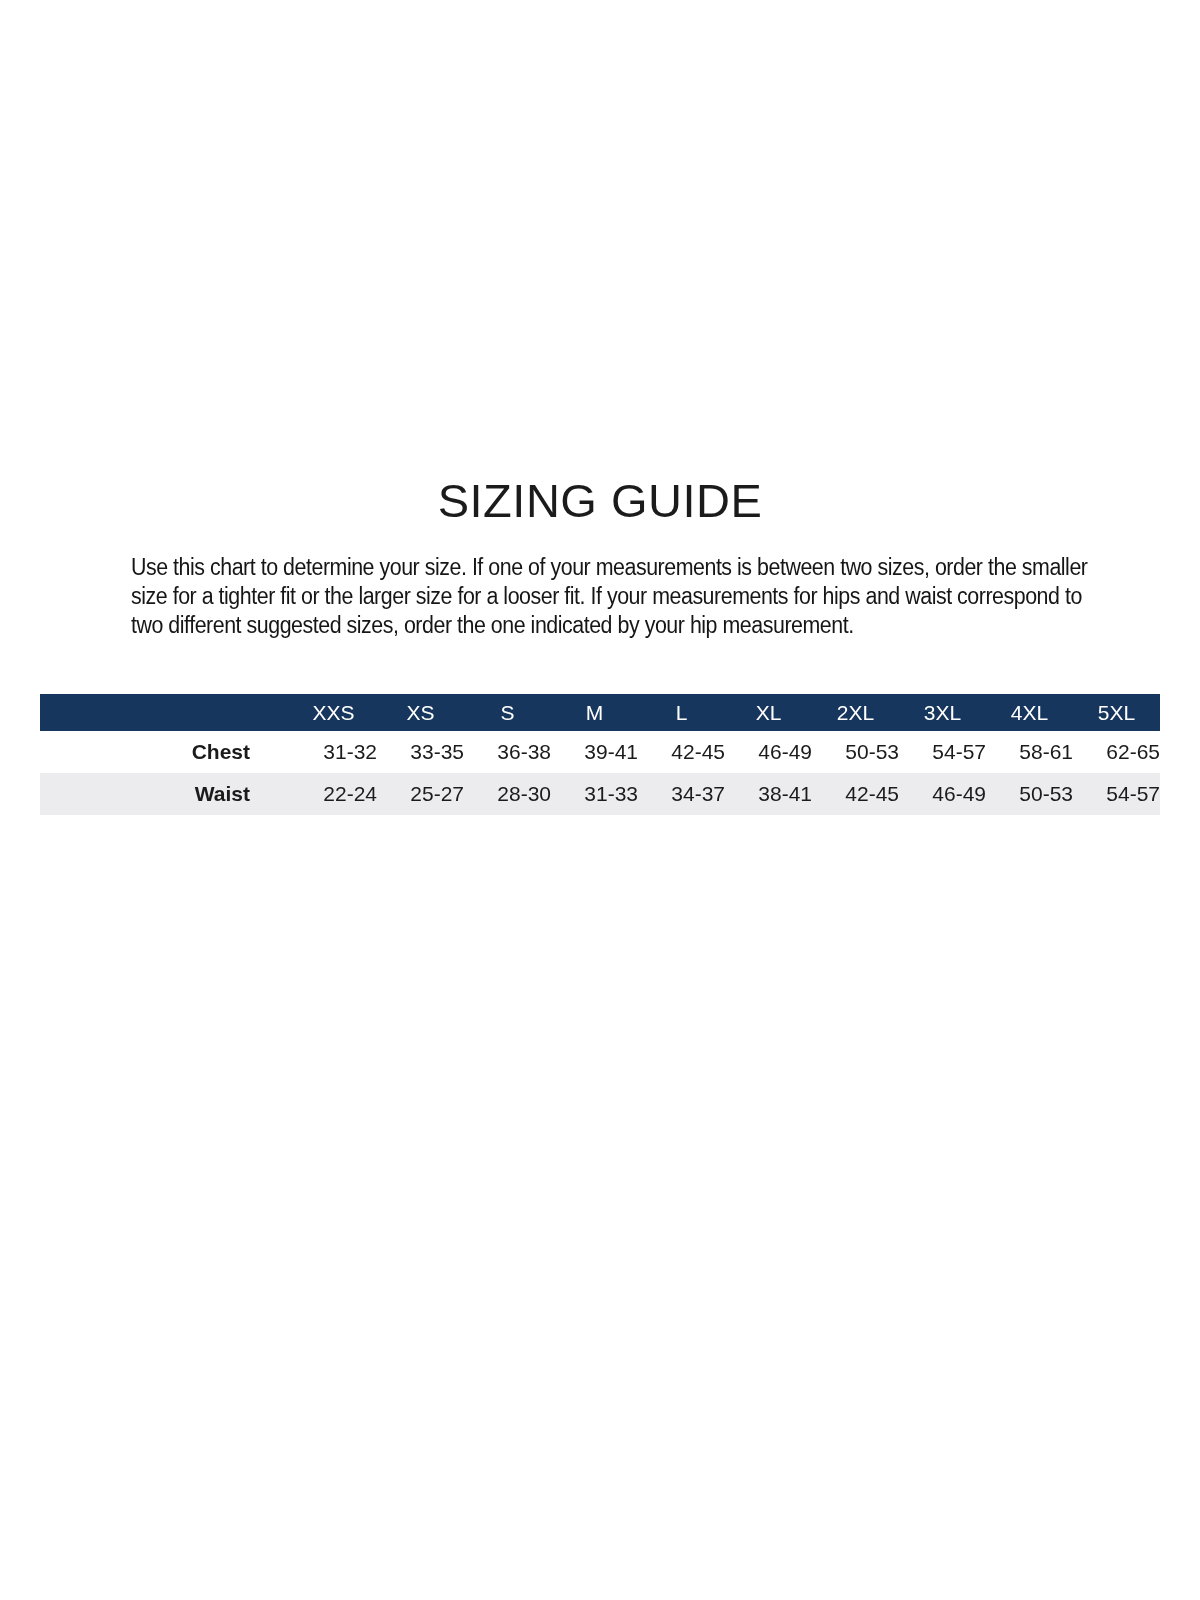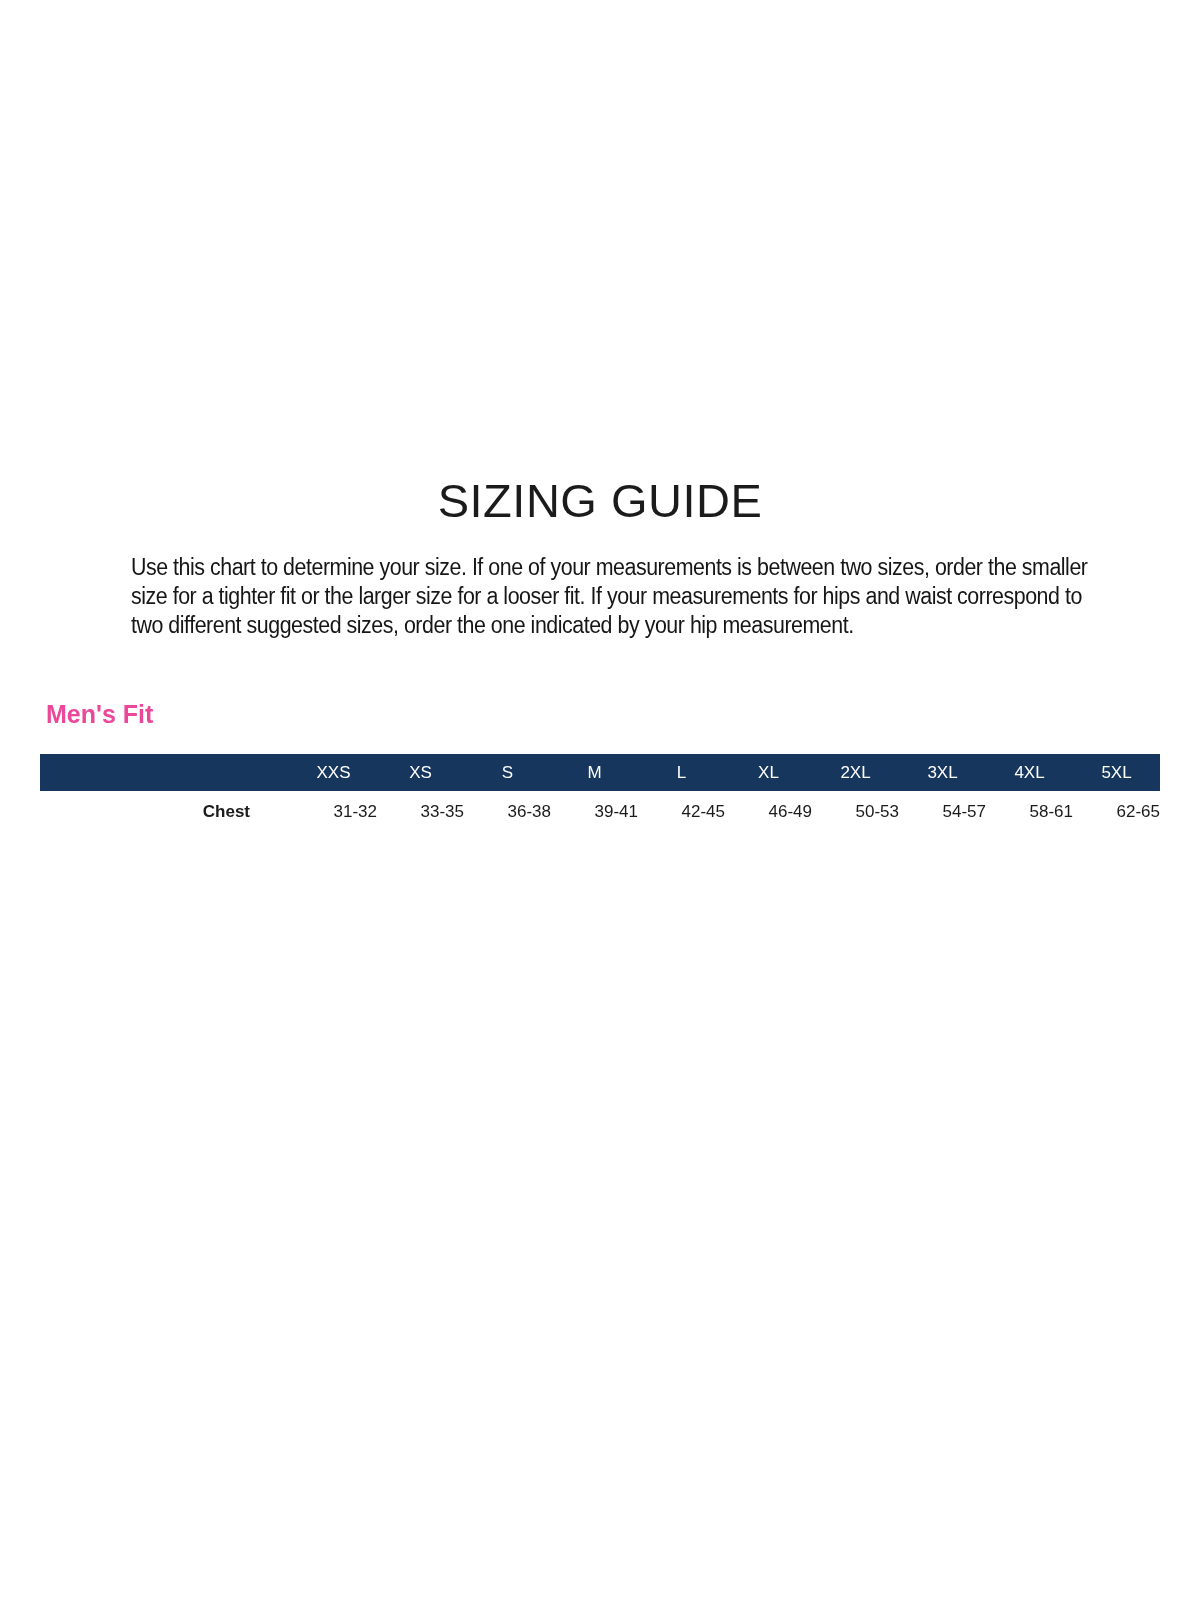--- a/index.html
+++ b/index.html
@@ -44,25 +44,25 @@
     position: absolute;
     left: 46px;
     top: 700px;
     font-size: 25px;
     font-weight: 700;
     color: #ec4899;
   }
   table.size-table {
     position: absolute;
     left: 40px;
-    top: 754px;
+    top: 694px;
     width: 1120px;
     border-collapse: collapse;
     table-layout: fixed;
-    font-size: 17px;
+    font-size: 21px;
     color: #1b1b1b;
   }
   col.label-col { width: 250px; }
   col.size-col  { width: 87px; }
   thead th {
     background: var(--header-bg, #17365D);
     color: var(--header-text, #ffffff);
     font-weight: 400;
     height: 37px;
     text-align: center;
@@ -136,16 +136,29 @@
           <td>33-35</td>
           <td>36-38</td>
           <td>39-41</td>
           <td>42-45</td>
           <td>46-49</td>
           <td>50-53</td>
           <td>54-57</td>
           <td>58-61</td>
           <td>62-65</td>
         </tr>
+        <tr>
+          <th class="row-label">Waist</th>
+          <td>22-24</td>
+          <td>25-27</td>
+          <td>28-30</td>
+          <td>31-33</td>
+          <td>34-37</td>
+          <td>38-41</td>
+          <td>42-45</td>
+          <td>46-49</td>
+          <td>50-53</td>
+          <td>54-57</td>
+        </tr>
       </tbody>
   </table>
 
 </div>
 
 </body></html>

